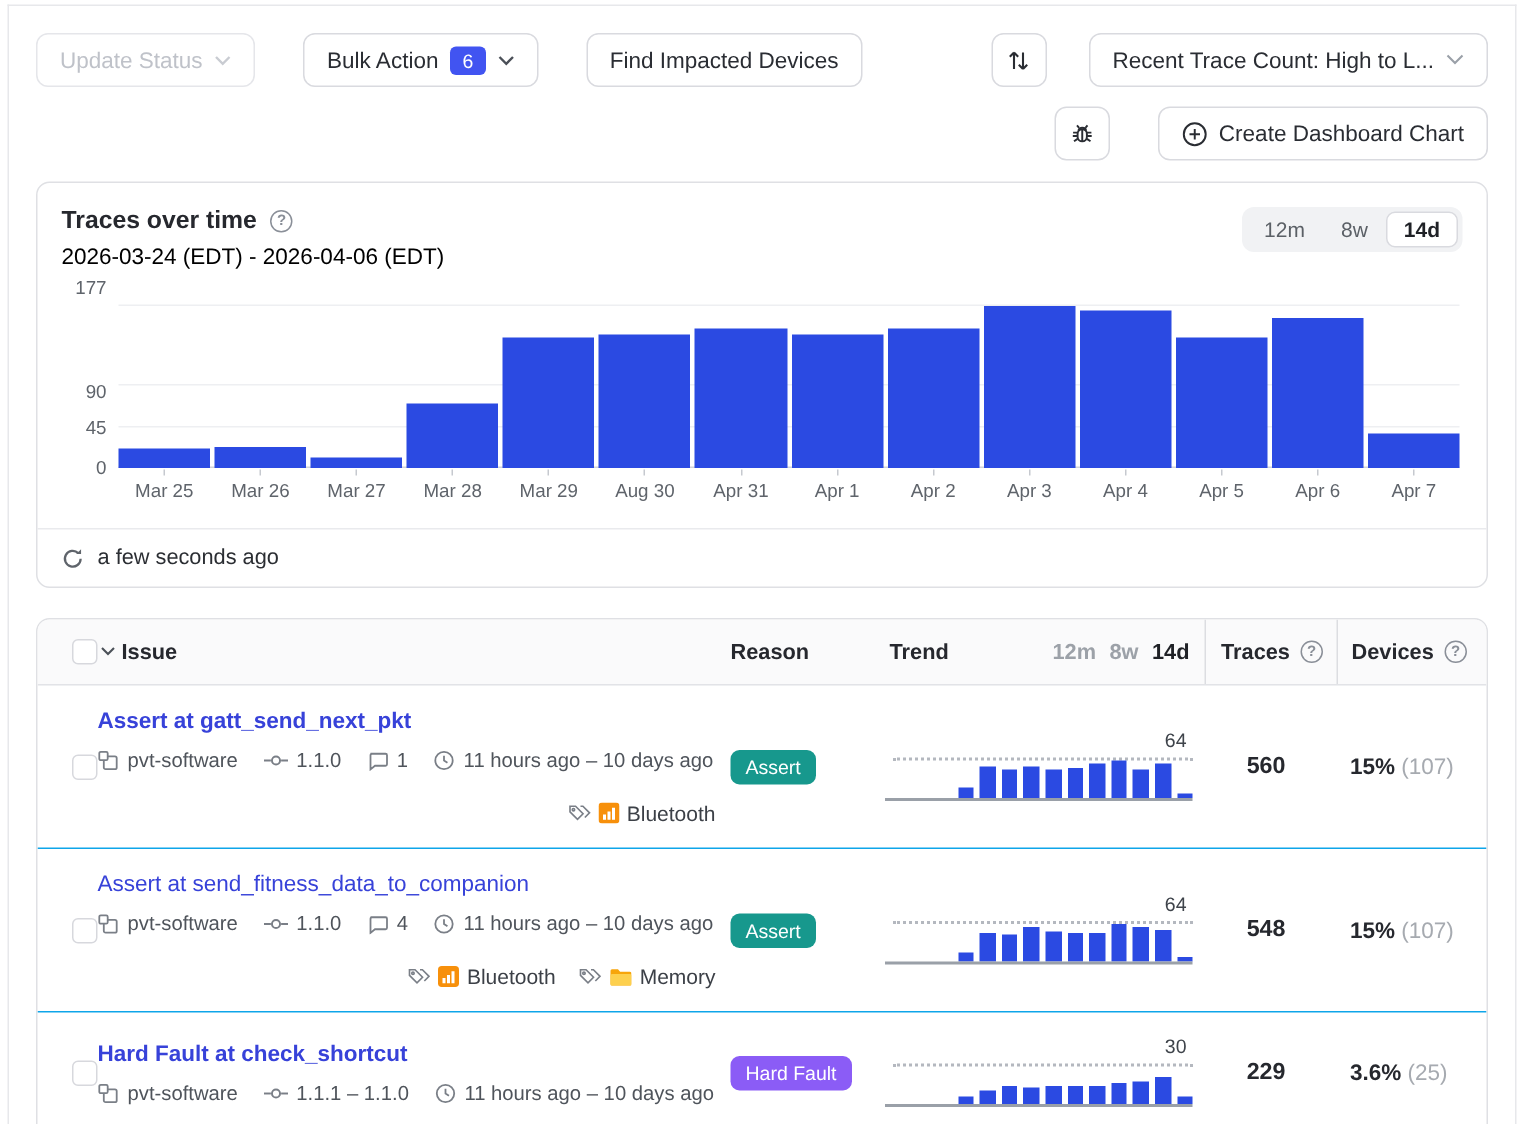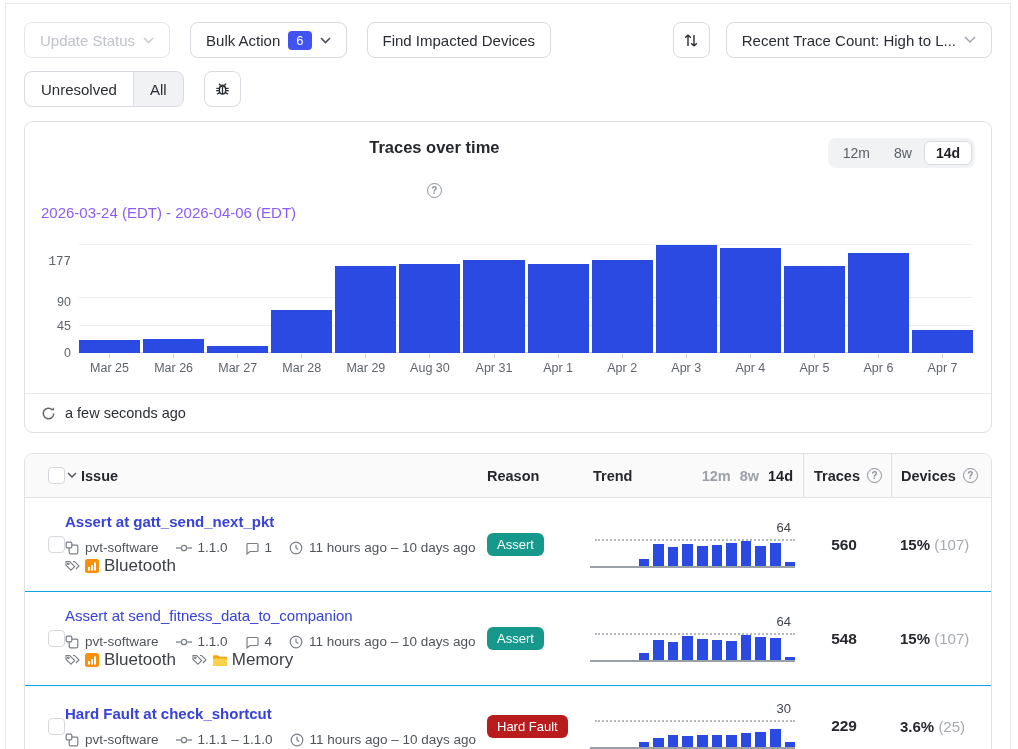--- a/index.html
+++ b/index.html
@@ -3,44 +3,44 @@
 <meta charset="utf-8">
 <style>
   * { margin:0; padding:0; box-sizing:border-box; }
   html,body { width:1018px; height:749px; background:#fff; overflow:hidden;
     font-family:"Liberation Sans", sans-serif; color:#26282e; }
   .frame { position:absolute; left:5px; top:3px; width:1006px; height:860px;
     border:1px solid #e7e8eb; border-bottom:none; background:#fff; }
   .content { padding:18px; }
 
   
-  .toolbar-row { display:flex; align-items:center; gap:20px; margin-bottom:13px; }
+  .toolbar-row { display:flex; align-items:center; gap:32px; margin-bottom:13px;justify-content:flex-end; }
   .btn { display:inline-flex; align-items:center; gap:8px; height:36px; padding:0 15px;
     background:#fff; border:1px solid #d9dadf; border-radius:8px; font-size:15px;
     color:#2a2d33; cursor:pointer; white-space:nowrap; }
   .btn.disabled { color:#bfc2c9; border-color:#e5e6ea; cursor:default; }
   .btn.icon-only { width:37px; padding:0; justify-content:center; }
   .chev { display:inline-block; }
   .count-badge { background:#4154f1; color:#fff; font-size:13px; border-radius:4px;
     padding:2px 8px; line-height:15px; }
   .spacer { flex:1; }
   .seg { display:inline-flex; align-items:center; height:36px; background:#f1f2f4;
     border:1px solid #d9dadf; border-radius:8px; overflow:hidden; font-size:15px; }
   .seg .opt { padding:0 16px; height:100%; display:flex; align-items:center; cursor:pointer; color:#2a2d33; }
   .seg .opt.sel { background:#fff; border-right:1px solid #d9dadf; border-radius:8px 0 0 8px; }
 
   
   .card { border:1px solid #dfe0e4; border-radius:9px; background:#fff; }
   .chart-card { margin-top:1px; padding:0; }
   .chart-inner { padding:16px 16px 8px 16px; }
   .chart-head { display:flex; align-items:flex-start; }
   .chart-title-wrap { flex:1; }
-  .chart-title-row { display:flex; align-items:center; gap:26px;flex-direction:column; }
+  .chart-title-row { display:flex; align-items:center; gap:9px; }
   .chart-title { font-size:16.5px; font-weight:bold; color:#26282e; }
-  .chart-sub { margin-top:6px; font-size:15px; color:#8b5cf6; }
+  .chart-sub { margin-top:6px; font-size:15px; color:#000000; }
   .help { display:inline-flex; width:15px; height:15px; border:1.3px solid #8a8f98;
     border-radius:50%; color:#8a8f98; font-size:10px; font-weight:bold;
     align-items:center; justify-content:center; cursor:pointer; }
   .mini-seg { display:inline-flex; background:#f1f2f4; border-radius:8px; padding:3px;
     font-size:14px; color:#5b6066; }
   .mini-seg .opt { padding:4px 12px; border-radius:6px; cursor:pointer; }
   .mini-seg .opt.sel { background:#fff; border:1px solid #d9dadf; color:#1f2126;
     font-weight:bold; padding:3px 11px; }
 
   
@@ -76,21 +76,21 @@
   .checkbox { width:17px; height:17px; border:1.5px solid #d7d8dd; border-radius:4px;
     background:#fff; cursor:pointer; }
   .trow { border-bottom:1px solid #0ea5e9; padding:15px 0; }
   .issue-cell { padding-right:10px; }
   .issue-title { font-size:15px; color:#3742d9; cursor:pointer; display:inline-block; }
   .issue-title.bold { font-weight:bold; }
   .meta { display:flex; align-items:center; gap:17px; margin-top:9px;
     font-size:13.5px; color:#4f545b; white-space:nowrap; }
   .meta .m { display:inline-flex; align-items:center; gap:6px; }
   .meta svg, .tags svg { flex:none; }
-  .tags { display:flex; align-items:center; gap:16px; margin-top:1px; font-size:17px; color:#3c4047; }
+  .tags { display:flex; align-items:center; gap:16px; margin-top:20px; font-size:14px; color:#3c4047;justify-content:flex-end; }
   .tag { display:inline-flex; align-items:center; gap:5px; }
   .badge { display:inline-block; padding:4px 10px; border-radius:6px; color:#fff; font-size:13px; }
   .cell-check { display:flex; justify-content:flex-end; align-self:center; }
   .cell-traces { text-align:right; padding-right:34px; font-size:15.5px; font-weight:bold; color:#26282e; }
   .cell-devices { padding-left:9px; font-size:15px; }
   .cell-devices b { font-weight:bold; color:#26282e; }
   .cell-devices span { color:#a6aab0; }
 
   
   .spark { position:relative; width:200px; height:50px; margin-left:2px; }
@@ -133,32 +133,35 @@
     </button>
     <button class="btn" style="min-width:248px; justify-content:space-between;">
       <span>Recent Trace Count: High to L...</span>
       <svg class="chev" width="12" height="8" viewBox="0 0 12 8">
             <polyline points="1,1 6,6 11,1" fill="none" stroke="#9aa0a8" stroke-width="1.4"></polyline>
           </svg>
     </button>
   </div>
 
   <div class="toolbar-row" style="margin-bottom:14px;">
-    <div class="seg">
-      <div class="opt sel">Unresolved</div>
-      <div class="opt">All</div>
-    </div>
     <button class="btn icon-only">
       <svg width="17" height="17" viewBox="0 0 17 17" fill="none" stroke="#2a2d33" stroke-width="1.3">
         <rect x="5.4" y="5.2" width="6.2" height="8" rx="3.1"></rect>
         <path d="M6 6.2c0-2.8 5-2.8 5 0"></path>
         <path d="M6.4 4.2L5 2.6M10.6 4.2L12 2.6"></path>
         <path d="M5.4 7.4H2.4M5.4 9.6H2.2M5.4 11.6l-2.4 1.6M11.6 7.4h3M11.6 9.6h3.2M11.6 11.6l2.4 1.6"></path>
         <path d="M8.5 5.4v7.6"></path>
       </svg>
+    </button>
+    <button class="btn">
+      <svg width="17" height="17" viewBox="0 0 17 17" fill="none" stroke="#2a2d33" stroke-width="1.3">
+            <circle cx="8.5" cy="8.5" r="7.3"></circle>
+            <path d="M8.5 5v7M5 8.5h7"></path>
+          </svg>
+      <span>Create Dashboard Chart</span>
     </button>
   </div>
 
   <div class="card chart-card">
     <div class="chart-inner">
       <div class="chart-head">
         <div class="chart-title-wrap">
           <div class="chart-title-row">
             <span class="chart-title">Traces over time</span>
             <span class="help">?</span>
@@ -173,21 +176,21 @@
       </div>
       <div class="plot-wrap">
         <div class="plot" id="plot">
               <div class="gridline zero" style="bottom: 0px;"></div>
               <span class="ylabel" style="bottom: -7px;">0</span>
               <div class="gridline" style="bottom: 27.5px;"></div>
               <span class="ylabel" style="bottom: 20.5px;">45</span>
               <div class="gridline" style="bottom: 55px;"></div>
               <span class="ylabel" style="bottom: 44px;">90</span>
               <div class="gridline" style="bottom: 108.167px;"></div>
-              <span class="ylabel" style="bottom: 84px; font-family: Liberation Mono, monospace;">177</span>
+              <span class="ylabel" style="bottom: 113px;">177</span>
               <div class="bars">
                 <div class="bar" style="height: 12.8333px; background: rgb(43, 74, 226);"></div>
                 <div class="bar" style="height: 14.0556px; background: rgb(43, 74, 226);"></div>
                 <div class="bar" style="height: 7.33333px; background: rgb(43, 74, 226);"></div>
                 <div class="bar" style="height: 42.7778px; background: rgb(43, 74, 226);"></div>
                 <div class="bar" style="height: 87.3889px; background: rgb(43, 74, 226);"></div>
                 <div class="bar" style="height: 89.2222px; background: rgb(43, 74, 226);"></div>
                 <div class="bar" style="height: 93.5px; background: rgb(43, 74, 226);"></div>
                 <div class="bar" style="height: 89.2222px; background: rgb(43, 74, 226);"></div>
                 <div class="bar" style="height: 93.5px; background: rgb(43, 74, 226);"></div>
@@ -442,21 +445,21 @@
                   <span>1.1.1 – 1.1.0</span>
                 </span>
                 <span class="m">
                   <svg width="14" height="14" viewBox="0 0 14 14" fill="none" stroke="#7a7f87" stroke-width="1.2">
                     <circle cx="7" cy="7" r="5.8"></circle>
                     <path d="M7 3.8V7l2.3 1.5"></path>
                   </svg>
                   <span>11 hours ago – 10 days ago</span>
                 </span>
               </div></div>
-            <div><span class="badge" style="background:#b91c1c">Hard Fault</span></div>
+            <div><span class="badge" style="background:#8b5cf6">Hard Fault</span></div>
             <div>
               <div class="spark">
                 <span class="sl-label">30</span>
                 <div class="sl-dotted"></div>
                 <div class="sl-bars">
                   <div class="sl-bar" style="height:0.0px"></div>
                   <div class="sl-bar" style="height:0.0px"></div>
                   <div class="sl-bar" style="height:0.0px"></div>
                   <div class="sl-bar" style="height:5.0px"></div>
                   <div class="sl-bar" style="height:9.2px"></div>

